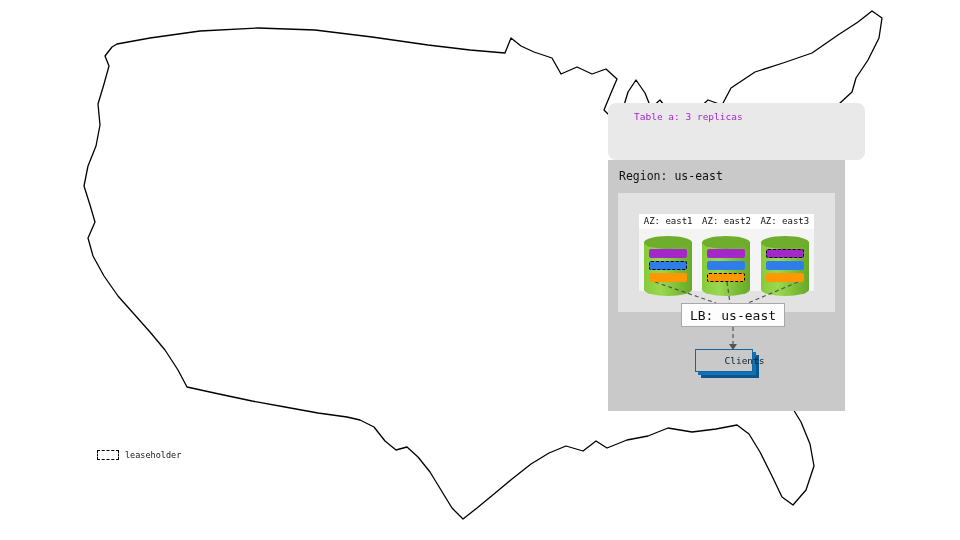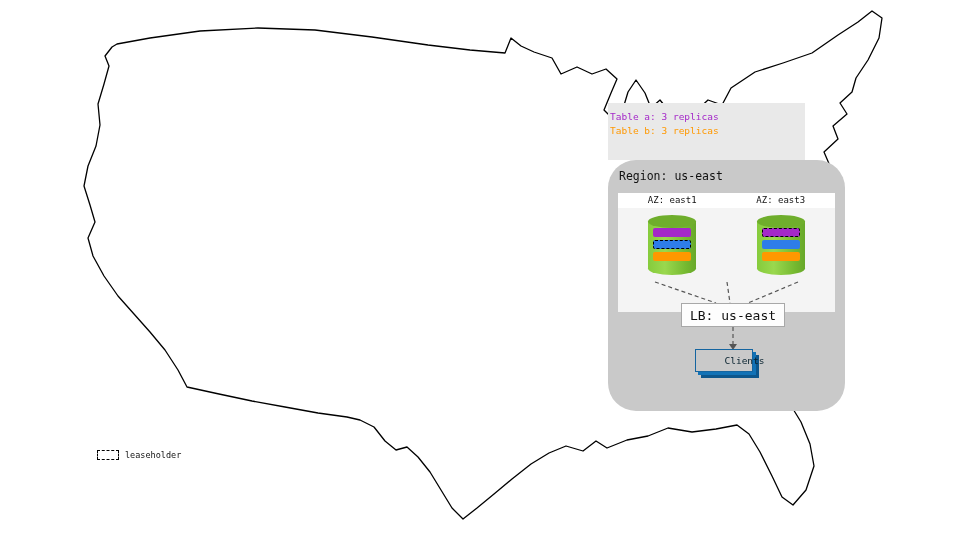--- a/index.html
+++ b/index.html
@@ -2,31 +2,31 @@
 <html style="--table-a: #a428c8; --index-a: #2e7de9; --table-b: #ff9800; --clients-blue: #2b9ae0; --cylinder-green: #7cc337; --region-bg: #c9c9c9; --panel-bg: #e9e9e9;"><head>
 <meta charset="utf-8">
 <style>
   * { margin:0; padding:0; box-sizing:border-box; }
   body { background:#fff; font-family:"DejaVu Sans Mono", monospace; }
   .stage { position:relative; width:960px; height:540px; background:#fff; overflow:hidden; }
 
   .map-svg { position:absolute; left:0; top:0; }
 
   
-  .legend-panel { position:absolute; left:608px; top:103px; width:197px; height:57px;
-    background:#e9e9e9; padding:7px 2px; }
+  .legend-panel { position:absolute; left:608px; top:103px; width:257px; height:57px;
+    background:#e9e9e9; padding:7px 26px;border-radius:8px; }
   .legend-item { font-size:9.5px; line-height:14px; white-space:pre; }
 
   
   .region-panel { position:absolute; left:608px; top:160px; width:237px; height:251px;
-    background:#c9c9c9;border-radius:28px; }
+    background:#c9c9c9; }
   .region-title { position:absolute; left:11px; top:9px; font-size:11.5px; color:#111; }
 
   .az-container { position:absolute; left:10px; top:33px; width:217px; height:119px;
-    background:#e2e2e2; display:flex; gap:0; padding:0; }
+    background:#e2e2e2; display:flex; gap:0; padding:21px; }
   .az-box { flex:1; background:#f4f4f4; }
   .az-label { display:block; background:#ffffff; height:15px; line-height:15px;
     text-align:center; font-size:9px; color:#111; }
 
   
   .cyl { position:relative; width:48px; height:60px; margin:7px auto 0; }
   .cyl .top { position:absolute; top:0; left:0; width:48px; height:13px; border-radius:50%;
     background:#6fae2c; z-index:1; }
   .cyl .body { position:absolute; top:6px; left:0; width:48px; height:48px;
     background:linear-gradient(90deg,#86cb3c,#9ad84e 35%,#74b82f 80%,#68a82a); }
@@ -79,21 +79,20 @@
       L 452,508 L 441,490 L 430,472 L 418,457 L 407,447
       L 396,450 L 385,441 L 374,427 L 360,420 L 347,417
       L 318,413 L 285,407 L 252,401 L 219,394 L 187,387
       L 178,370 L 165,350 L 150,332 L 134,314 L 118,296
       L 104,276 L 93,256 L 88,238 L 95,222 L 90,205 L 84,186
       L 88,166 L 96,146 L 100,125 L 98,104 L 104,84 L 109,66 L 105,56 L 112,47 Z"></path>
   </svg>
 
   <div class="legend-panel">
     <div class="legend-item" style="color: rgb(164, 40, 200);">Table a: 3 replicas</div>
-    <div class="legend-item" style="color: rgb(255, 152, 0);">Table b: 3 replicas</div>
   </div>
 
   <div class="region-panel">
     <div class="region-title">Region: us-east</div>
 
     <div class="az-container">
 
       <div class="az-box">
         <span class="az-label">AZ: east1</span>
         <div class="cyl">
@@ -101,20 +100,33 @@
           <div class="top"></div>
           <div class="bot"></div>
           <div class="bars">
               <div class="bar" style="background: rgb(164, 40, 200);"></div>
               <div class="bar leaseholder" style="background: rgb(46, 125, 233);"></div>
               <div class="bar" style="background: rgb(255, 152, 0);"></div>
             </div>
         </div>
       </div>
 
+      <div class="az-box">
+        <span class="az-label">AZ: east2</span>
+        <div class="cyl">
+          <div class="body"></div>
+          <div class="top"></div>
+          <div class="bot"></div>
+          <div class="bars">
+              <div class="bar" style="background: rgb(164, 40, 200);"></div>
+              <div class="bar" style="background: rgb(46, 125, 233);"></div>
+              <div class="bar leaseholder" style="background: rgb(255, 152, 0);"></div>
+            </div>
+        </div>
+      </div>
 
       <div class="az-box">
         <span class="az-label">AZ: east3</span>
         <div class="cyl">
           <div class="body"></div>
           <div class="top"></div>
           <div class="bot"></div>
           <div class="bars">
               <div class="bar leaseholder" style="background: rgb(164, 40, 200);"></div>
               <div class="bar" style="background: rgb(46, 125, 233);"></div>

